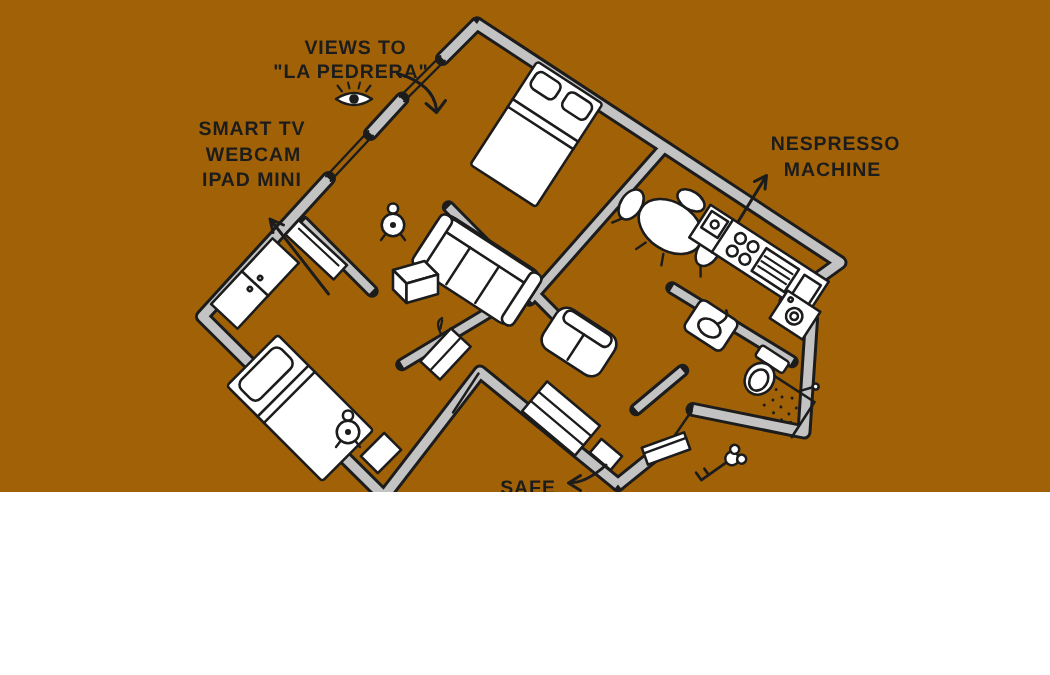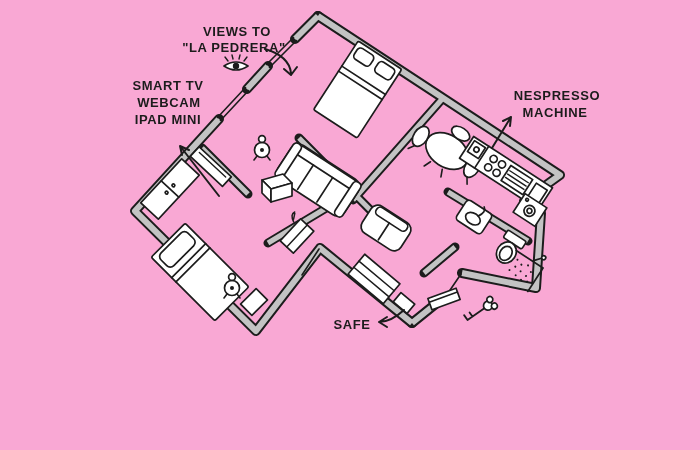--- a/index.html
+++ b/index.html
@@ -1,16 +1,16 @@
 <!DOCTYPE html>
 <html><head>
 <meta charset="utf-8">
 <style>
   html,body{margin:0;padding:0;background:#ffffff;}
-  .page{position:relative;width:700px;height:450px;background:#f9a8d4;overflow:hidden;
+  .page{position:relative;width:700px;height:328px;background:#a16207;overflow:hidden;
         font-family:"Liberation Sans",sans-serif;}
   svg{display:block;}
   .label{font-family:"Liberation Sans",sans-serif;font-weight:700;font-size:13px;
          letter-spacing:0.6px;fill:#1c1c1c;text-anchor:middle;}
   .ink{stroke:#1c1c1c;fill:none;stroke-linecap:round;stroke-linejoin:round;}
   .furn{stroke:#1c1c1c;fill:#ffffff;stroke-width:1.7;stroke-linecap:round;stroke-linejoin:round;}
 </style>
 </head>
 <body>
 

